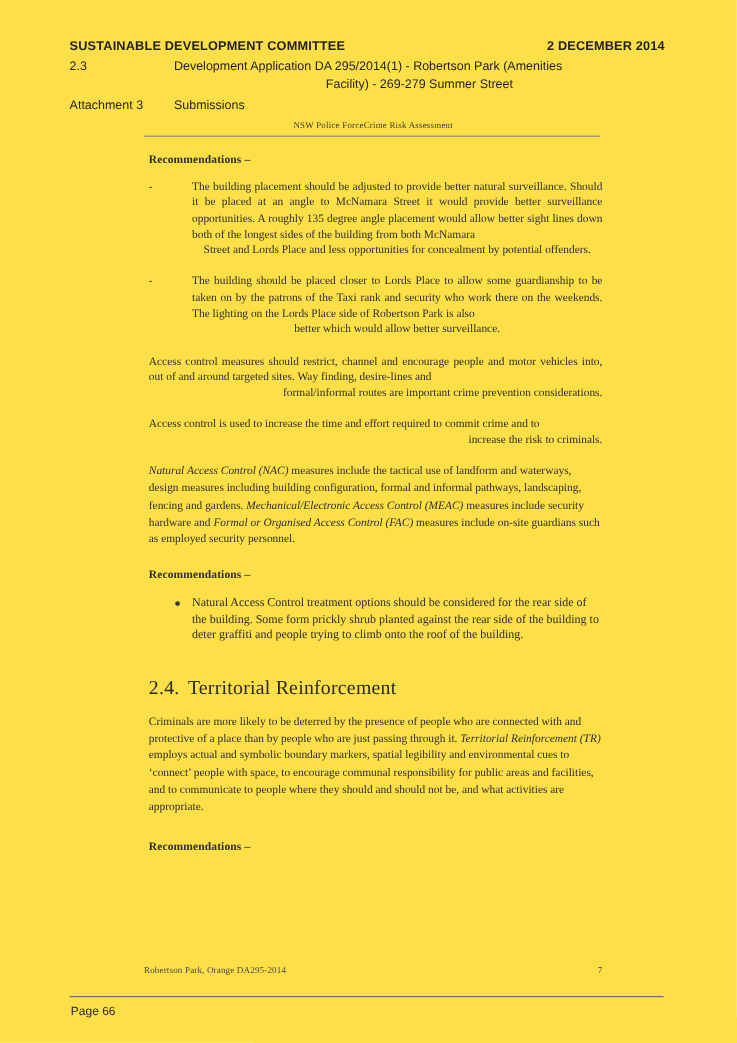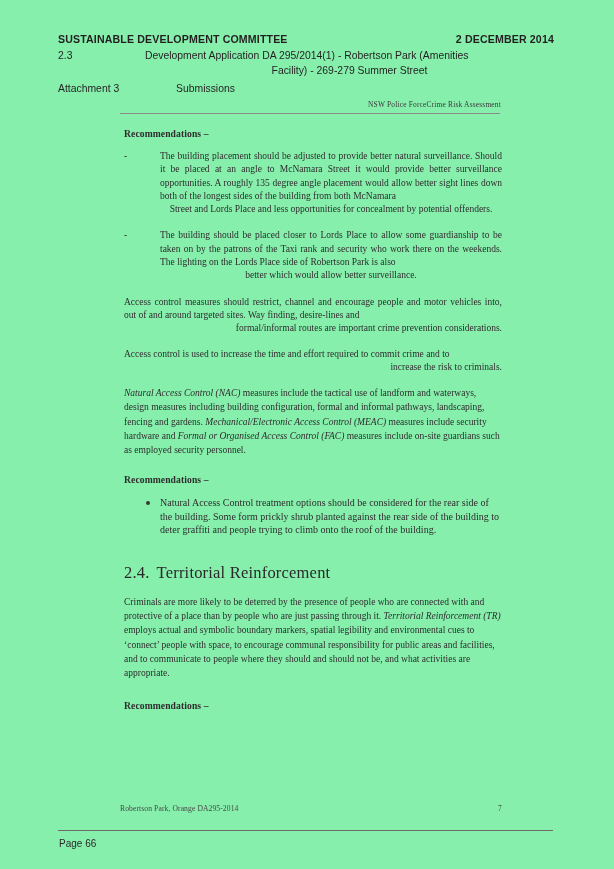--- a/index.html
+++ b/index.html
@@ -15,21 +15,21 @@
     font-family: "Liberation Sans", sans-serif;
     color: #231f20;
     overflow: hidden;
   }
 
   .page {
     position: absolute;
     left: 0; top: 0;
     width: 614px;
     height: 869px;
-    background: #86efac;
+    background: #fde047;
   }
 
   
   .agenda-header {
     position: absolute;
     left: 58px;
     top: 33px;
     width: 496px;
     font-family: "Liberation Sans", sans-serif;
     color: #231f20;
@@ -57,21 +57,20 @@
     flex: 1 1 auto;
     text-align: justify;
     text-justify: inter-word;
   }
   .agenda-value .lastline {
     display: block;
     text-align: center;
   }
   .agenda-row.attachment {
     margin-top: 3px;
-    gap: 31px;
   }
 
   
   .scan {
     position: absolute;
     left: 0;
     top: 100px;
     width: 614px;
     height: 700px;
     font-family: "Liberation Serif", serif;
@@ -80,21 +79,21 @@
 
   .scan-inner {
     position: absolute;
     left: 120px;
     top: 0;
     width: 382px;
   }
 
   .runhead {
     display: flex;
-    justify-content: flex-end;
+    justify-content: center;
     font-size: 7.4px;
     letter-spacing: 0.2px;
     color: #3b3839;
     padding: 0 1px 4px 1px;
   }
   .runhead-rule {
     height: 1px;
     background: #8d8a8b;
     width: 380px;
     margin-bottom: 14px;

